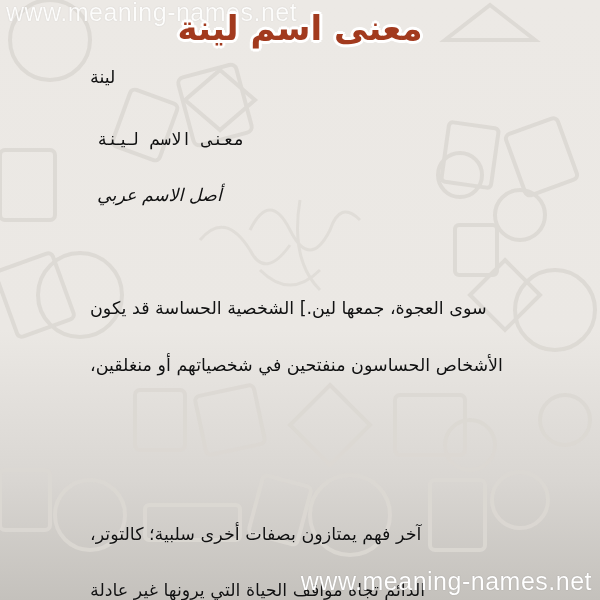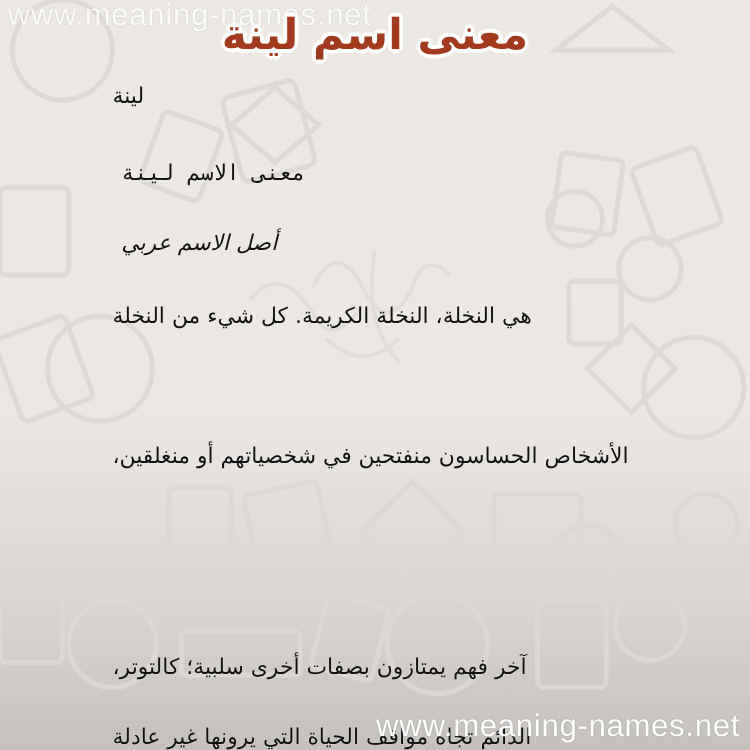--- a/index.html
+++ b/index.html
@@ -84,19 +84,19 @@
 </svg>
 
 <div class="watermark-top">www.meaning-names.net</div>
 
 <h1 class="title" style="margin:0;">معنى اسم لينة</h1>
 
 <div class="content">
   <div class="line" style="top:67px;">لينة</div>
   <div class="line" style="top:129px; left:52px;font-family:Liberation Mono, monospace;">معنى الاسم لينة</div>
   <div class="line" style="top:185px; left:52px;font-style:italic;">أصل الاسم عربي</div>
-  <div class="line" style="top:243px;">هي النخلة، النخلة الكريمة. كل شيء من النخلة</div>
+  <div class="line" style="top:298px;">سوى العجوة، جمعها لين.] الشخصية الحساسة قد يكون</div>
   <div class="line" style="top:355px;">الأشخاص الحساسون منفتحين في شخصياتهم أو منغلقين،</div>
   <div class="line" style="top:524px;">آخر فهم يمتازون بصفات أخرى سلبية؛ كالتوتر،</div>
   <div class="line" style="top:580px;">الدائم تجاه مواقف الحياة التي يرونها غير عادلة</div>
 </div>
 
 <div class="watermark-bottom">www.meaning-names.net</div>
 
 </body></html>

